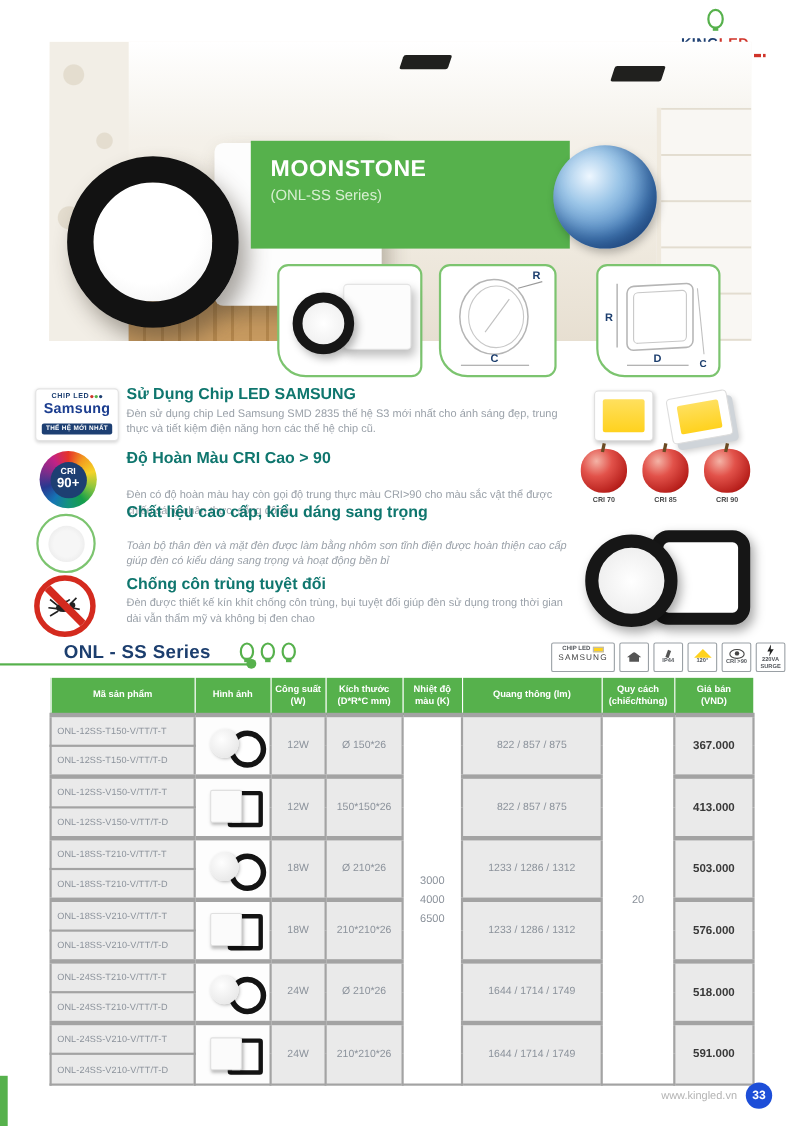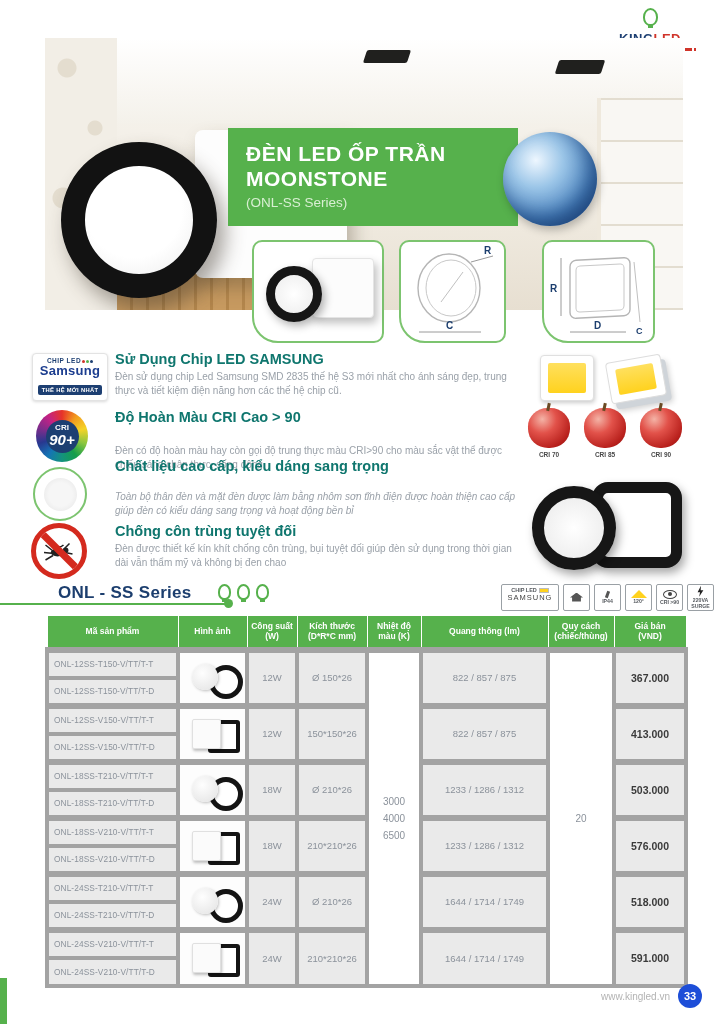--- a/index.html
+++ b/index.html
@@ -64,21 +64,21 @@
   .chip-l1 { font-size:6.5px; font-weight:bold; color:#1d3f72; letter-spacing:.5px; }
   .chip-l1 .d { display:inline-block; width:3px; height:3px; border-radius:50%; margin-left:1px; }
   .d.red{background:#d0342a;} .d.grn{background:#56b14c;} .d.blu{background:#1d3f72;}
   .chip-l2 { font-size:13px; font-weight:bold; color:#1b3d8f; letter-spacing:.3px; line-height:1.05; }
   .chip-l3 { display:inline-block; background:#1d3f72; color:#fff; font-size:5.8px; font-weight:bold; padding:2px 4px; border-radius:2px; margin-top:2px; letter-spacing:.3px; }
 
   .cri-icon { position:absolute; left:36px; top:410px; width:52px; height:52px; border-radius:50%;
     background:conic-gradient(#e63329,#f29c1f,#f5d327,#8cc63f,#159e4a,#14937d,#1574b5,#283890,#7b2d8b,#c22286,#e63329); display:flex; align-items:center; justify-content:center; }
   .cri-inner { width:33px; height:33px; border-radius:50%; background:#1d3f72; color:#fff; text-align:center; display:flex; flex-direction:column; justify-content:center; }
   .cri-inner .a { font-size:8px; font-weight:bold; line-height:1; }
-  .cri-inner .b { font-size:15px; font-weight:bold; line-height:1.1;font-style:italic; }
+  .cri-inner .b { font-size:12px; font-weight:bold; line-height:1.1; }
 
   .mat-icon { position:absolute; left:33px; top:467px; width:54px; height:54px; border-radius:50%; background:#fff; border:2px solid #7cc46f;
     display:flex; align-items:center; justify-content:center; }
   .mat-icon::after { content:""; width:33px; height:33px; border-radius:50%; background:radial-gradient(#f6f6f6 50%, #e3e3e3); }
 
   .bug-icon { position:absolute; left:31px; top:523px; width:56px; height:56px; border-radius:50%; background:#fff; border:5px solid #d42a1e; overflow:hidden; }
   .bug-icon .slash { position:absolute; left:-6px; top:20px; width:60px; height:7px; background:#d42a1e; transform:rotate(45deg); }
   .bug-icon svg { position:absolute; left:5px; top:8px; }
 
   
@@ -118,23 +118,23 @@
   .house { width:13px; height:9px; background:#555; clip-path:polygon(50% 0,100% 55%,84% 55%,84% 100%,16% 100%,16% 55%,0 55%); margin-bottom:1px; }
   .tri { width:0; height:0; border-left:8px solid transparent; border-right:8px solid transparent; border-bottom:8px solid #ffd21e; margin-bottom:1px; }
   .eye { width:14px; height:9px; border:1.2px solid #444; border-radius:50%; display:flex; align-items:center; justify-content:center; margin-bottom:1px; }
   .eye::after { content:""; width:4px; height:4px; border-radius:50%; background:#444; }
   .bolt { width:9px; height:11px; background:#222; clip-path:polygon(55% 0,18% 58%,45% 58%,35% 100%,82% 40%,52% 40%); margin-bottom:1px; }
 
   
   table.products { position:absolute; left:45px; top:615px; width:639px; border-collapse:collapse; table-layout:fixed; }
   .products th { background:#56b14c; color:#fff; font-size:8.5px; font-weight:bold; border:1.5px solid #fff;
     height:34px; white-space:pre-line; line-height:1.25; text-align:center; vertical-align:middle; }
-  .products td { border:4px solid #a3a3a3; background:#eaeaea; font-size:9.5px; color:#8b929b; text-align:center; vertical-align:middle; }
+  .products td { border:2px solid #a3a3a3; background:#eaeaea; font-size:9.5px; color:#8b929b; text-align:center; vertical-align:middle; }
   .products tbody tr { height:28px; }
-  .products tr.gstart td { border-top:6px solid #a3a3a3; }
+  .products tr.gstart td { border-top:4px solid #a3a3a3; }
   td.code { font-size:8.3px; text-align:left; padding-left:5px; letter-spacing:.1px; }
   td.imgc { background:#fdfdfd; }
   td.temp, td.pack { background:#fff; font-size:10px; color:#8b929b; }
   td.temp span { display:block; line-height:1.7; }
   td.price { font-weight:bold; font-size:10.5px; color:#3a3a3a; }
   .icon-round { position:relative; display:inline-block; width:42px; height:28px; }
   .icon-round::after { content:""; position:absolute; left:17px; top:2px; width:24px; height:24px; border-radius:50%; border:5px solid #141414; background:#fff; }
   .icon-round::before { content:""; position:absolute; left:0; top:1px; width:26px; height:26px; border-radius:50%;
     background:radial-gradient(circle at 40% 35%, #fefefe, #e2e2e2); box-shadow:1px 1px 3px rgba(0,0,0,.25); z-index:1; }
   .icon-square { position:relative; display:inline-block; width:42px; height:28px; }
@@ -167,21 +167,20 @@
     <div class="ceiling"></div>
     <div class="spot s1"></div>
     <div class="spot s2"></div>
     <div class="wall-left"></div>
     <div class="wood-wall"></div>
     <div class="tv"></div>
     <div class="shelves"></div>
     <div class="panel-sq"></div>
     <div class="lamp-ring"></div>
     <div class="banner">
-      <div class="banner-t1">ĐÈN LED ỐP TRẦN</div>
       <div class="banner-t2">MOONSTONE</div>
       <div class="banner-sub">(ONL-SS Series)</div>
     </div>
     <div class="sphere"></div>
   </div>
 
   <div class="dbox b1">
     <span class="mini-panel"></span>
     <span class="mini-ring"></span>
   </div>

